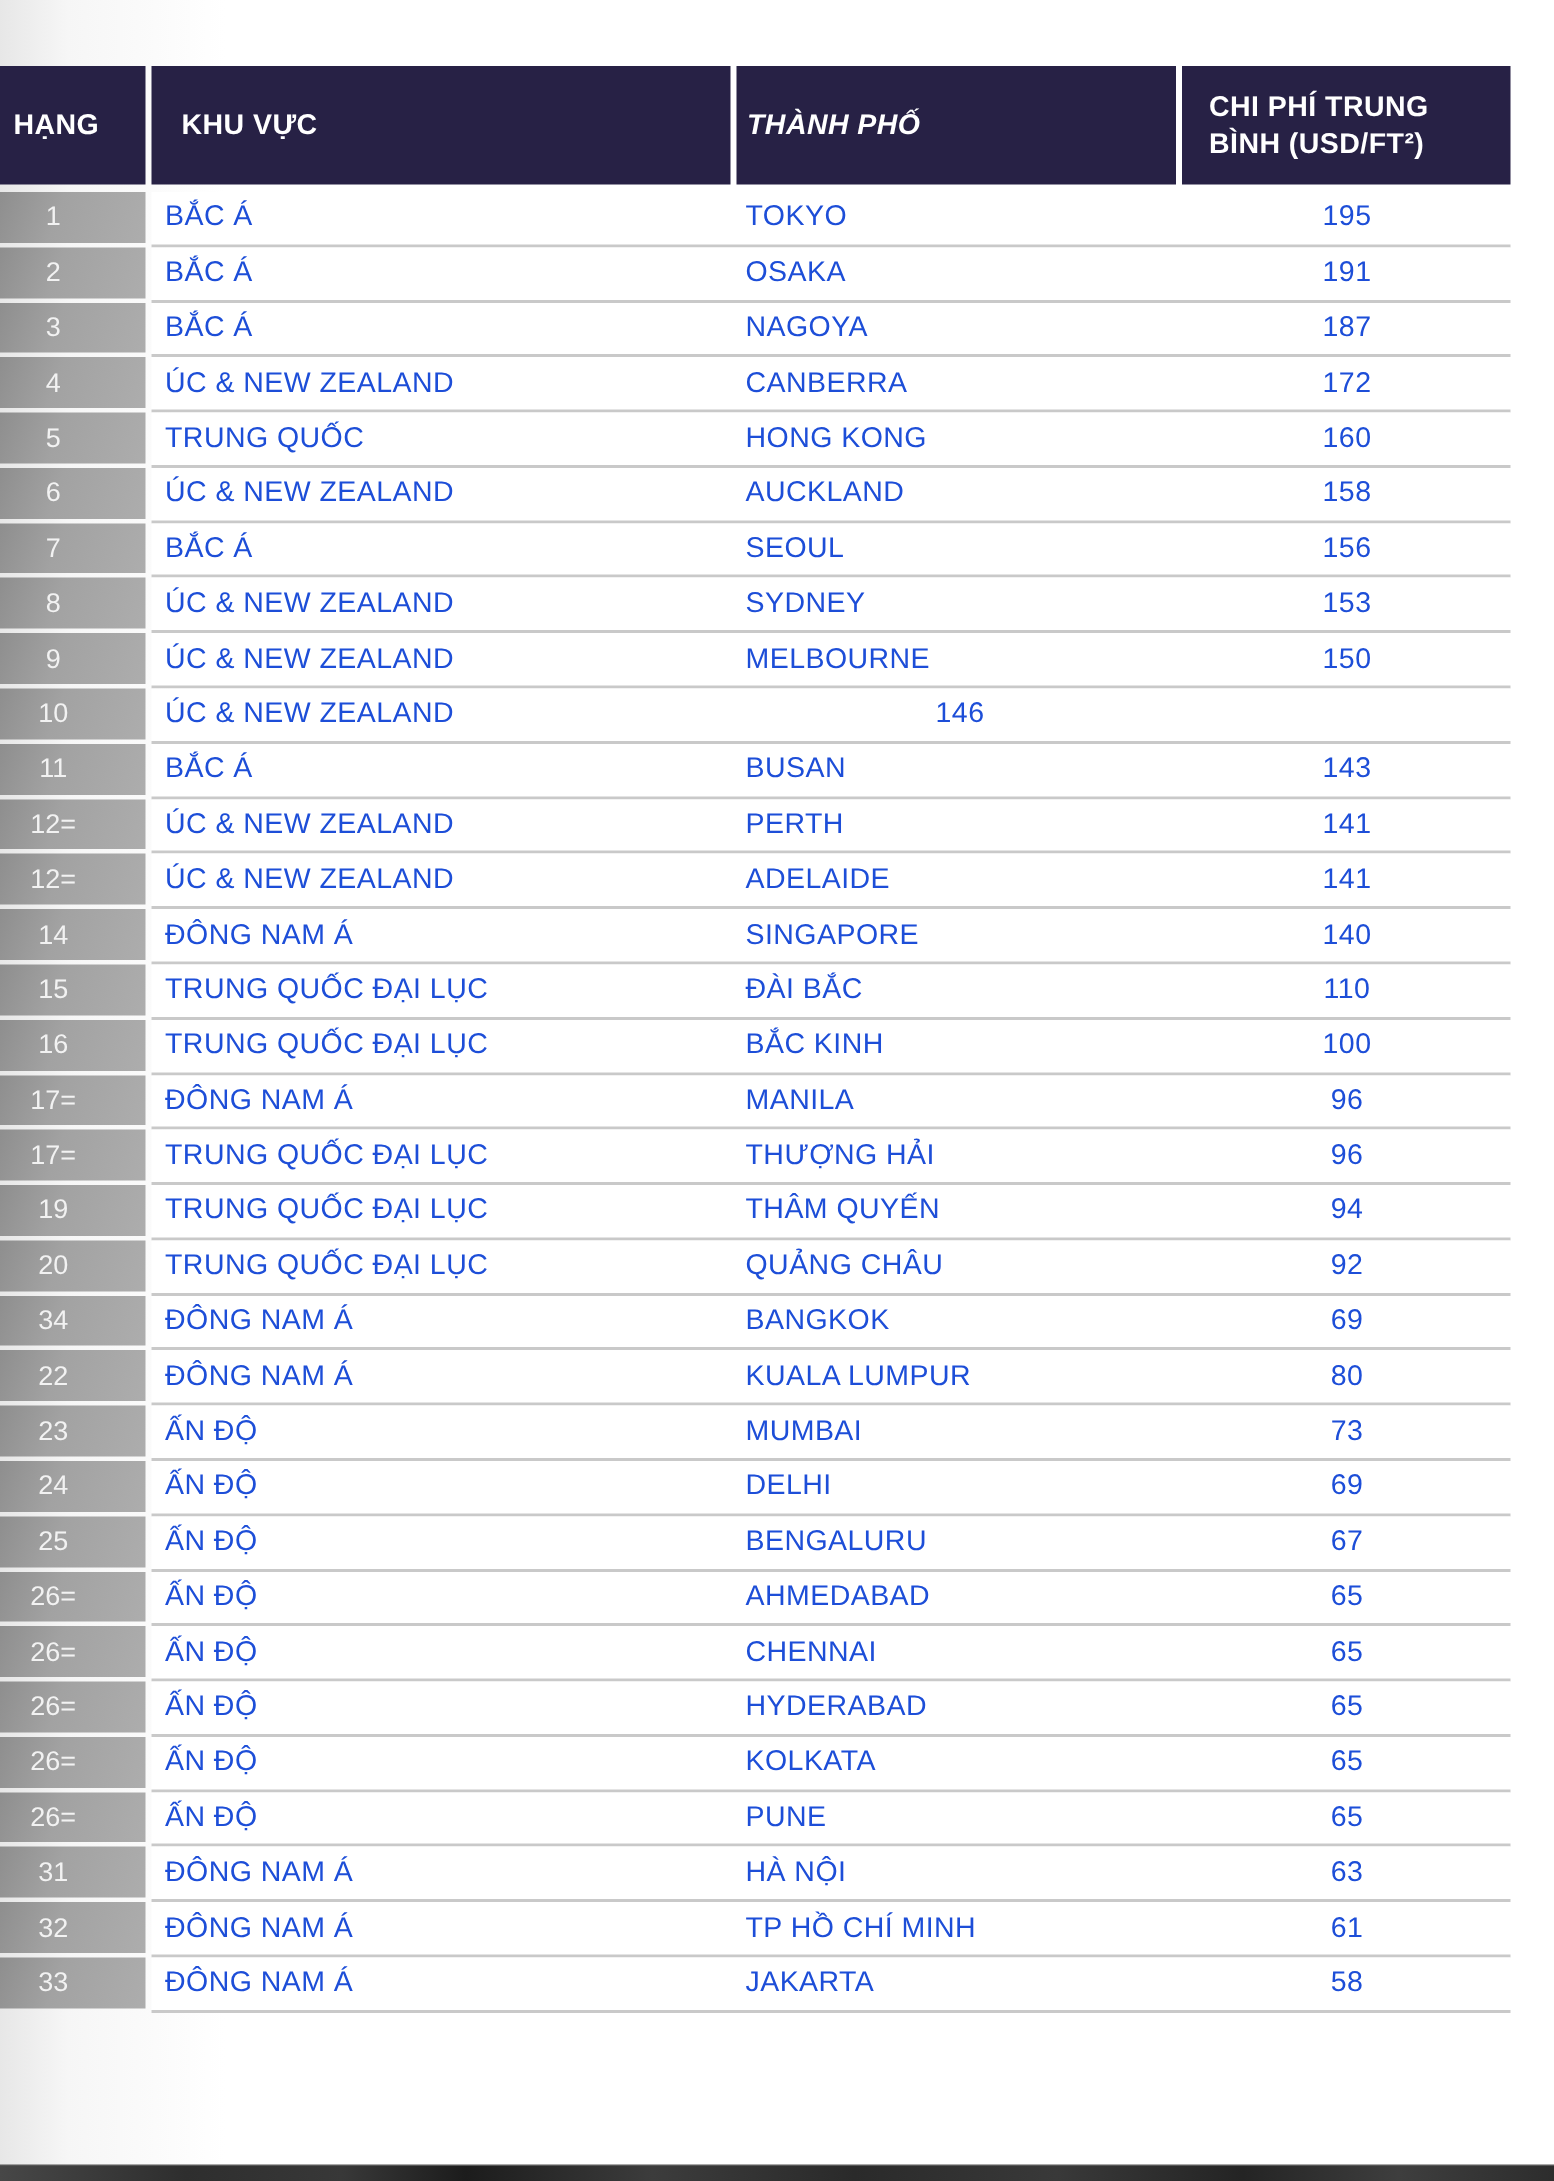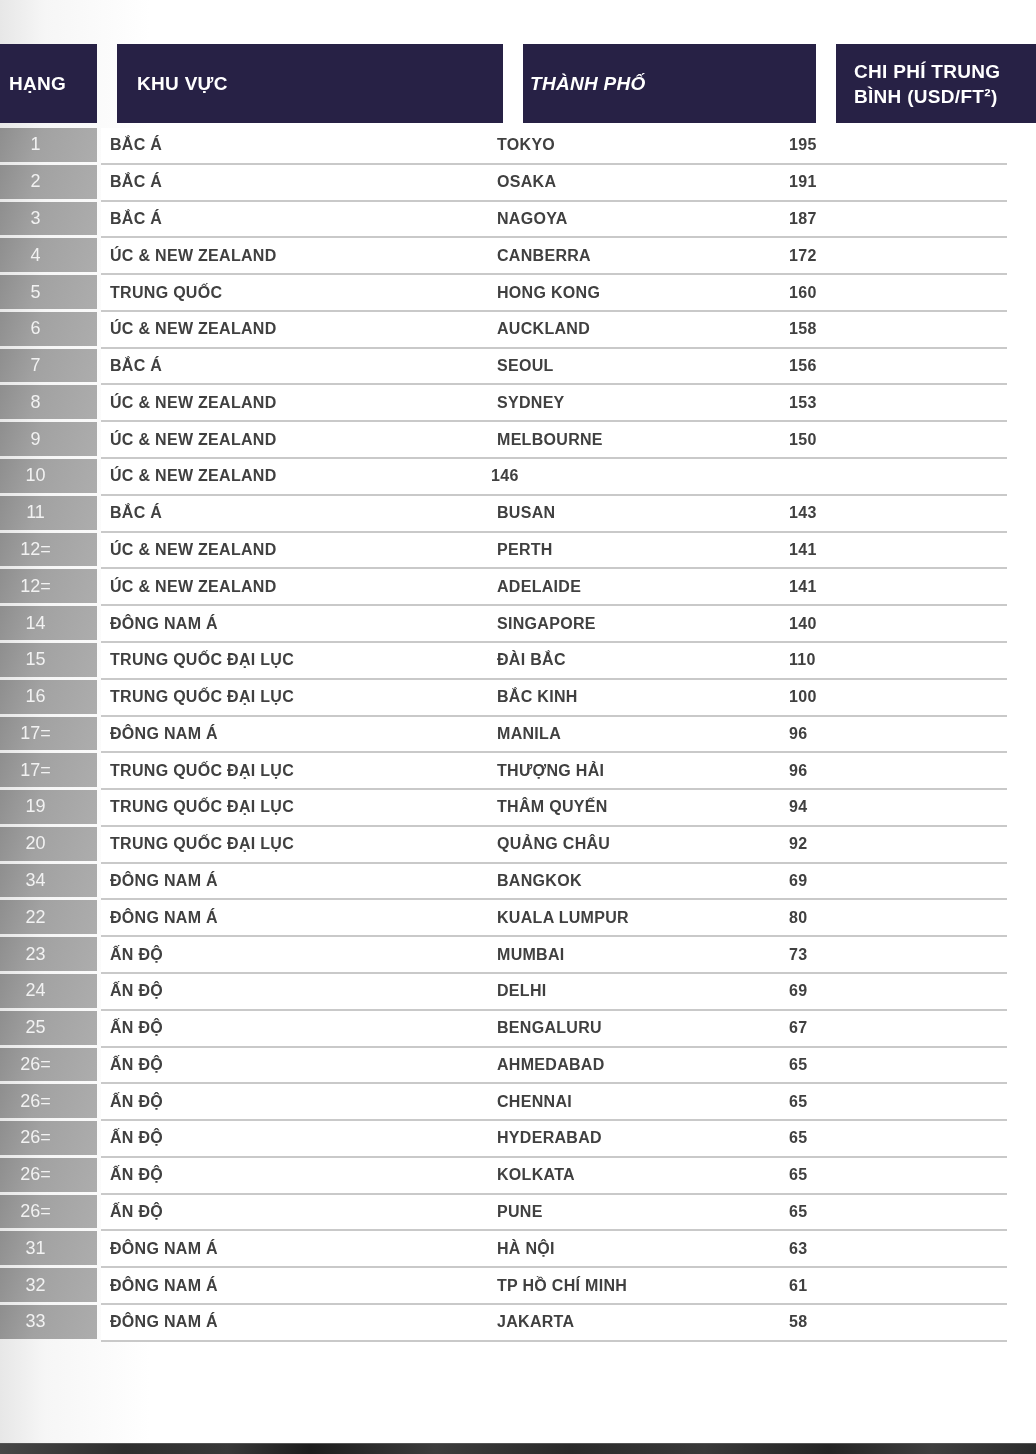--- a/index.html
+++ b/index.html
@@ -17,21 +17,21 @@
   }
   .table {
     position: absolute;
     top: 44px;
     left: 0;
     width: 1007px;
   }
   .thead {
     display: grid;
     grid-template-columns: 97px 386px 293px 219px;
-    column-gap: 20px;
+    column-gap: 4px;
     height: 79px;
     margin-bottom: 5px;
   }
   .th {
     background: #272145;
     color: #ffffff;
     font-weight: bold;
     font-size: 19px;
     letter-spacing: 0.3px;
     display: flex;
@@ -66,28 +66,27 @@
     justify-content: center;
     padding-right: 26px;
   }
   .content-cell {
     background: #ffffff;
     border-bottom: 2px solid #c9c9c9;
     box-sizing: border-box;
     display: grid;
     grid-template-columns: 390px 298px 1fr;
     align-items: center;
-    color: #404040;
-    font-size: 16px;
+    color: #1d4ed8;
+    font-size: 19px;
     letter-spacing: 0.3px;
-    font-weight: bold;
   }
   .region-cell { padding-left: 9px; white-space: nowrap; }
   .city-cell   { padding-left: 6px; white-space: nowrap; }
-  .cost-cell   { text-align: left; }
+  .cost-cell   { text-align: center; }
   .bottom-bar {
     position: absolute;
     bottom: 0;
     left: 0;
     width: 100%;
     height: 11px;
     background: linear-gradient(90deg,
       #474747 0%, #2e2e2e 12%, #383838 22%, #1c1c1c 30%,
       #3c3c3c 42%, #2a2a2a 55%, #393939 68%, #242424 80%,
       #3e3e3e 90%, #2d2d2d 100%);

